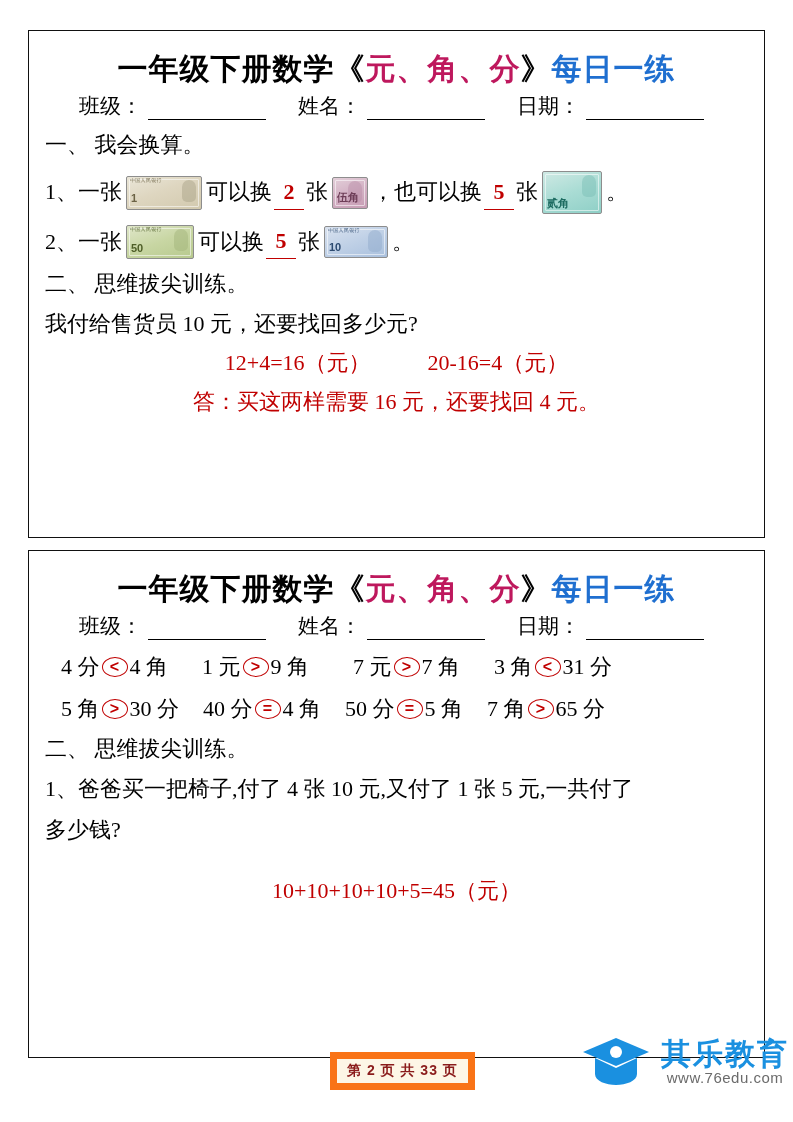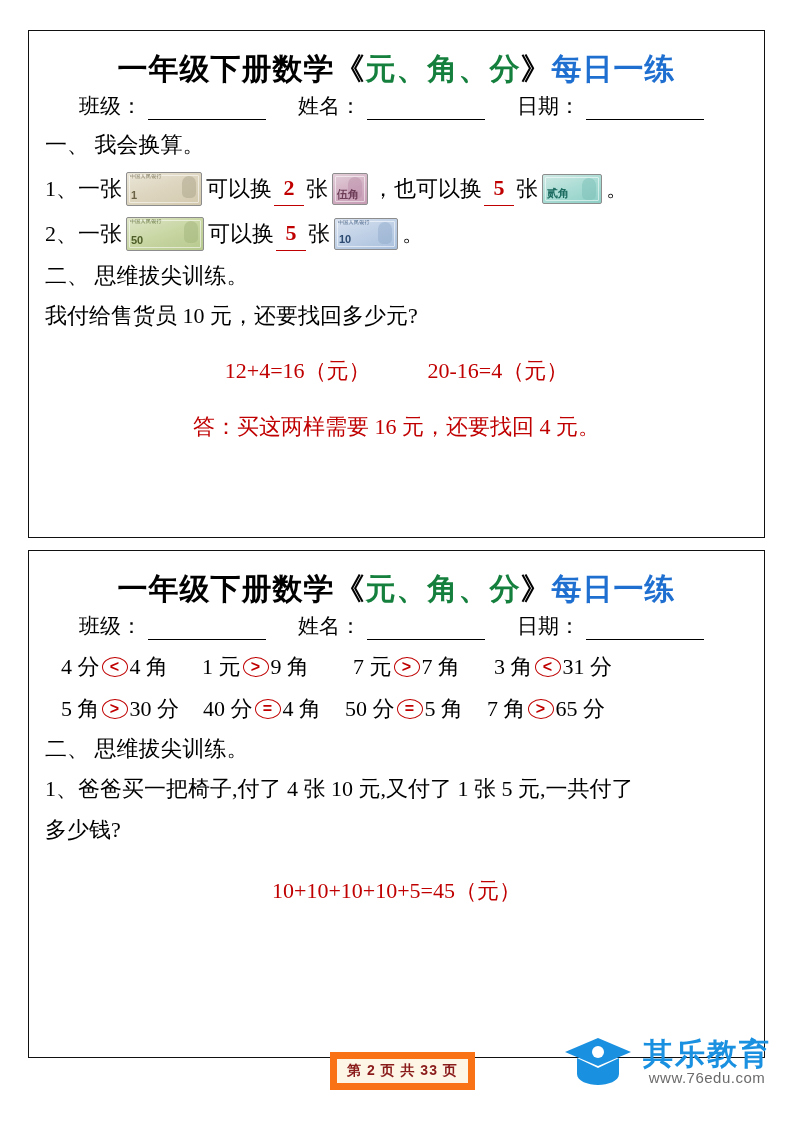--- a/index.html
+++ b/index.html
@@ -30,21 +30,21 @@
   .title {
     text-align: center;
     font-size: 30px;
     font-weight: bold;
     letter-spacing: 1px;
     white-space: nowrap;
     margin: 6px 0 2px 0;
     color: #000;
   }
   .title .black { color: #000; }
-  .title .red { color: #15803d; }
+  .title .red { color: #be185d; }
   .title .blue { color: #1f6fd0; }
 
   
   .inforow {
     display: flex;
     align-items: flex-end;
     font-size: 21px;
     margin: 1px 0 6px 0;
     padding-left: 34px;
   }
@@ -76,21 +76,21 @@
   .qtext {
     font-size: 22px;
     line-height: 1.6;
     margin: 6px 0 2px 0;
   }
   .ans {
     color: #c00000;
     font-size: 22px;
     text-align: center;
     line-height: 1.6;
-    margin: 20px 0 0 0;
+    margin: 4px 0 0 0;
   }
   .ans .gap { display: inline-block; width: 46px; }
   .fillblank {
     display: inline-block;
     min-width: 30px;
     text-align: center;
     border-bottom: 1.6px solid #c00000;
     color: #c00000;
     font-weight: bold;
     margin: 0 2px;
@@ -135,23 +135,23 @@
     top: 3px;
     width: 14px;
     height: 22px;
     border-radius: 7px 7px 5px 5px;
     opacity: .45;
   }
   .n1y { width: 76px; height: 34px; background: linear-gradient(160deg,#eae6d8 0%,#ded6c0 45%,#d2c9ae 100%); color: #6b6245; }
   .n1y .portrait { background: #9d9madd; background: #a79f85; }
   .n5j { width: 36px; height: 32px; background: linear-gradient(160deg,#e3cfd9 0%,#d3b1c4 50%,#c79cb4 100%); color: #6d3d57; }
   .n5j .portrait { background: #b98ca6; }
-  .n2j { width: 60px; height: 30px; background: linear-gradient(160deg,#cfe9e4 0%,#a9dcd4 50%,#8ecfc6 100%); color: #1c6b60; }
+  .n2j { width: 60px; height: 43px; background: linear-gradient(160deg,#cfe9e4 0%,#a9dcd4 50%,#8ecfc6 100%); color: #1c6b60; }
   .n2j .portrait { background: #77bdb3; }
-  .n50y { width: 78px; height: 34px; background: linear-gradient(160deg,#dfe6c9 0%,#c8d6a3 50%,#b7c98e 100%); color: #4e5e28; }
+  .n50y { width: 68px; height: 34px; background: linear-gradient(160deg,#dfe6c9 0%,#c8d6a3 50%,#b7c98e 100%); color: #4e5e28; }
   .n50y .portrait { background: #9fb277; }
   .n10y { width: 64px; height: 32px; background: linear-gradient(160deg,#d9e2ef 0%,#bfd0e6 50%,#a9c0dd 100%); color: #2c4a70; }
   .n10y .portrait { background: #8fa9c9; }
 
   
   .cmprow {
     font-size: 22px;
     display: flex;
     align-items: center;
     margin: 12px 0 4px 16px;
@@ -191,21 +191,21 @@
     background: #fdf6e6;
     color: #8a1b1b;
     font-size: 14px;
     font-weight: bold;
     padding: 3px 10px;
     letter-spacing: 1px;
     font-family: "Liberation Sans", sans-serif;
   }
   .logo {
     position: absolute;
-    right: 22px;
+    right: 4px;
     top: -4px;
     display: flex;
     align-items: center;
   }
   .logo .cap { margin-right: 8px; }
   .logo .txt .brand {
     font-size: 30px;
     font-weight: bold;
     color: #1a90e0;
     letter-spacing: 2px;

